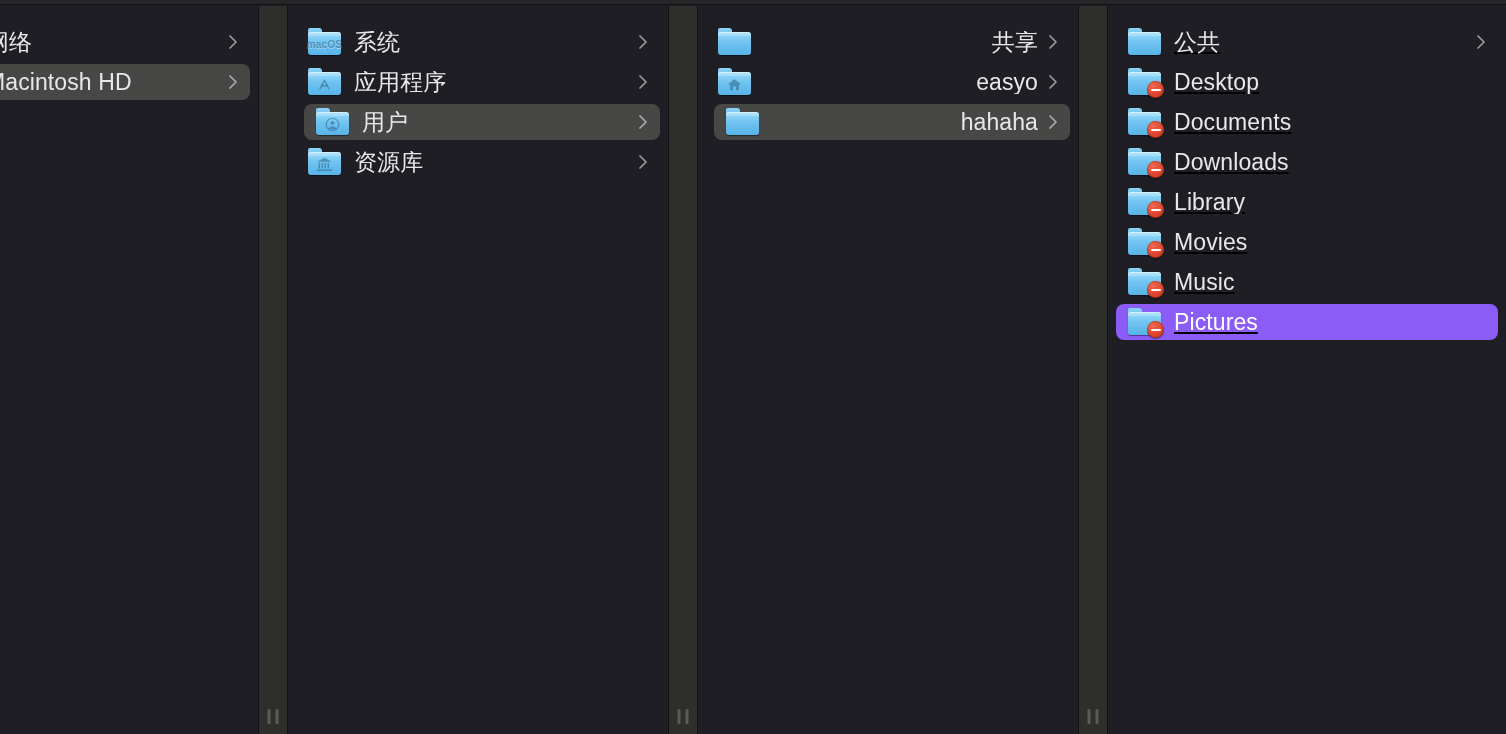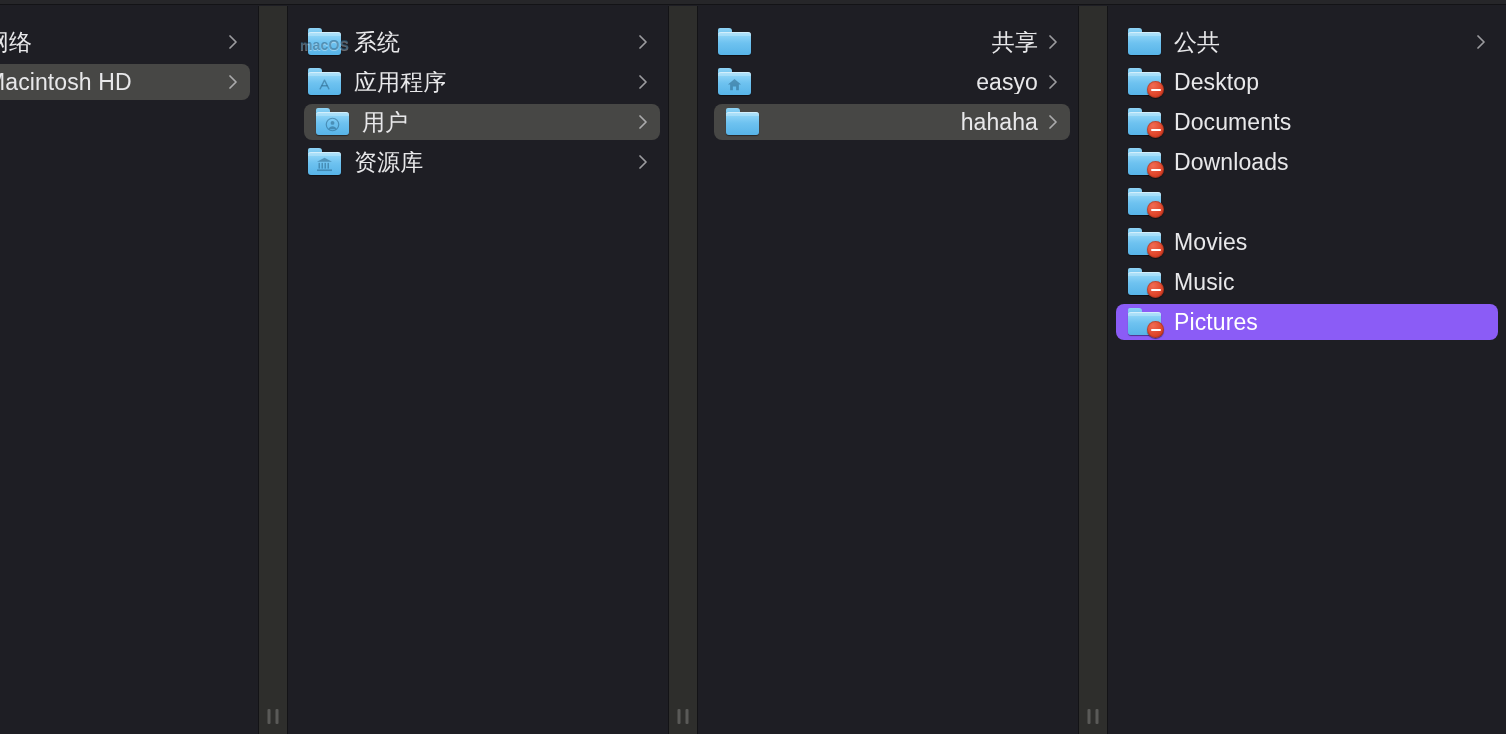--- a/index.html
+++ b/index.html
@@ -148,21 +148,21 @@
     left: 0; top: 6px;
     width: 33px; height: 21px;
     display: flex;
     align-items: center;
     justify-content: center;
     color: rgba(40,95,130,0.52);
   }
   .ficon .glyph svg { display: block; }
   .ficon .glyph .gtxt {
     font-family: "Liberation Sans", sans-serif;
-    font-size: 14px;
+    font-size: 10px;
     font-weight: 700;
     letter-spacing: 0.2px;
     color: rgba(40,95,130,0.55);
     text-shadow: 0 1px 0 rgba(255,255,255,0.35);
   }
 
   
   .ficon .badge {
     position: absolute;
     right: -2px; bottom: -2px;
@@ -334,21 +334,21 @@
             </svg>
           </span>
         </div>
       </div>
       <div class="divider">
         <span class="grip">
           <i></i>
           <i></i>
         </span>
       </div>
-      <div class="column" style="flex: 0 0 398px; width: 398px;">
+      <div class="column" style="flex: 0 0 398px; width: 398px; text-decoration: underline;">
         <div class="row">
           <span class="ficon">
             <span class="tab"></span>
             <span class="body"></span>
           </span>
           <span class="label">公共</span>
           <span class="chev">
             <svg width="14" height="20" viewBox="0 0 14 20" fill="none" stroke="currentColor" stroke-width="1.7" stroke-linecap="round" stroke-linejoin="round">
               <path d="M4 4 L10 10 L4 16"></path>
             </svg>
@@ -377,20 +377,21 @@
             <span class="badge"></span>
           </span>
           <span class="label">Downloads</span>
         </div>
         <div class="row">
           <span class="ficon">
             <span class="tab"></span>
             <span class="body"></span>
             <span class="badge"></span>
           </span>
+          <span class="label">Library</span>
         </div>
         <div class="row">
           <span class="ficon">
             <span class="tab"></span>
             <span class="body"></span>
             <span class="badge"></span>
           </span>
           <span class="label">Movies</span>
         </div>
         <div class="row">

